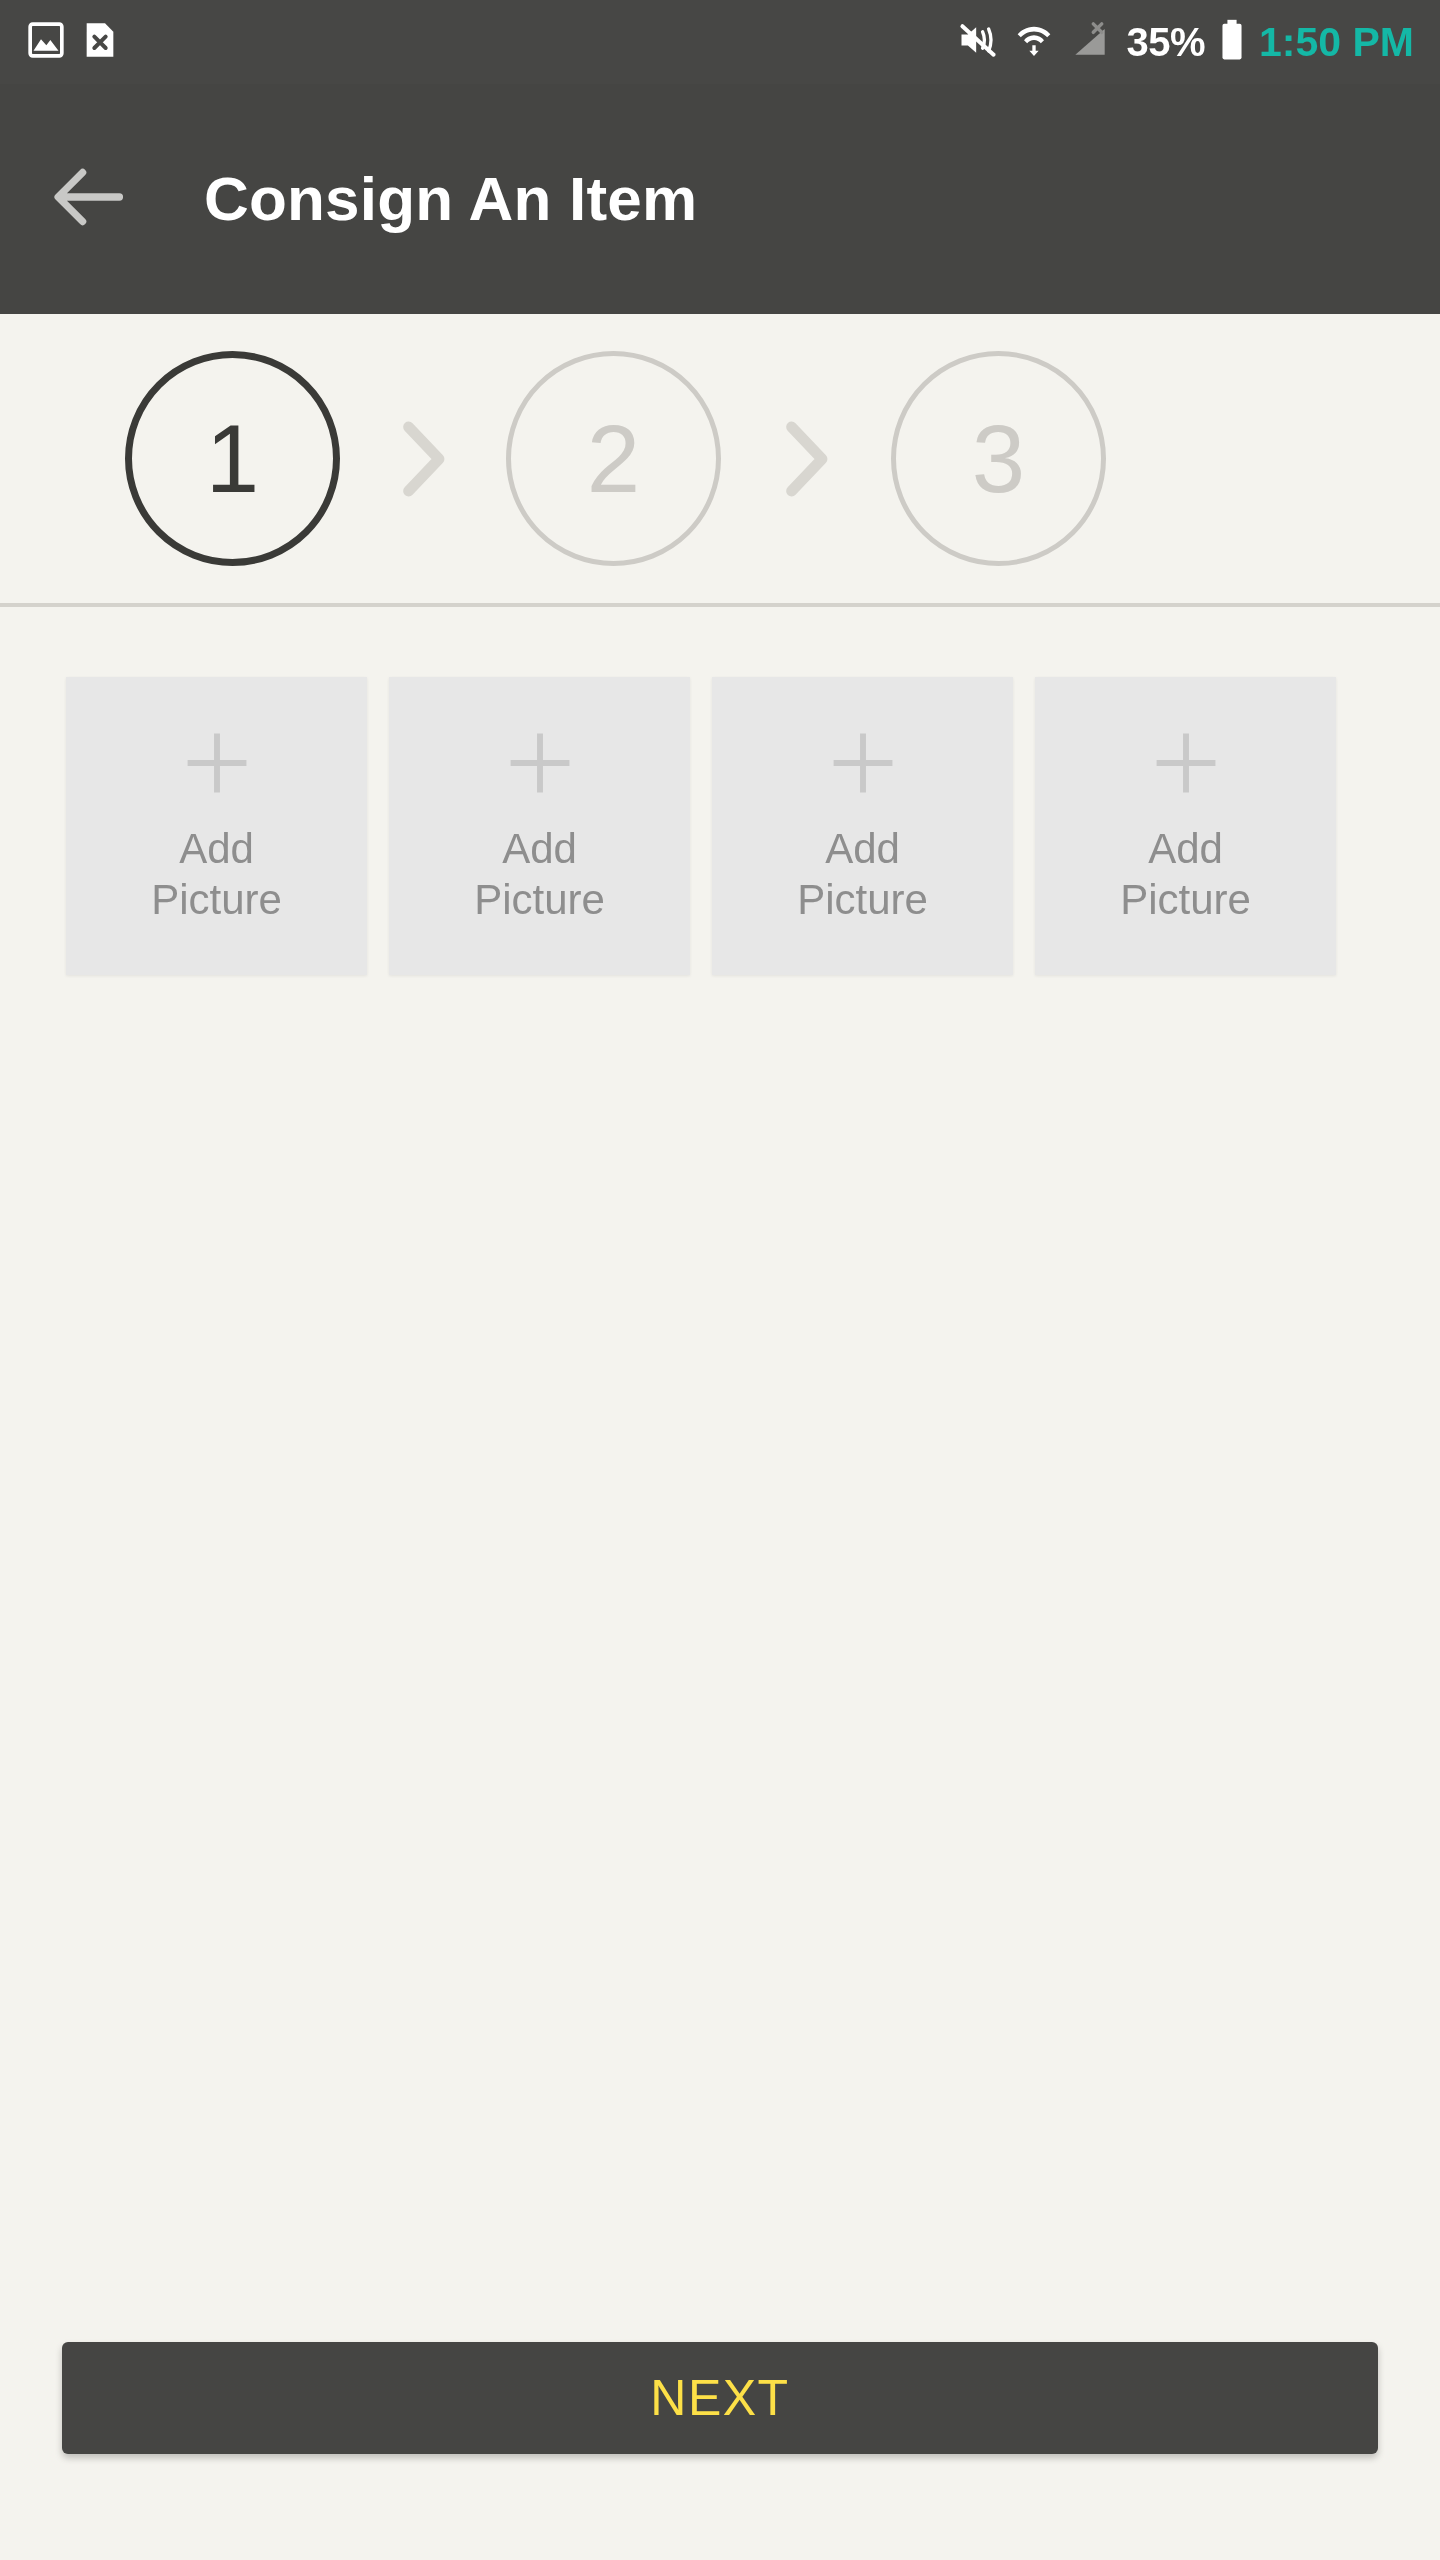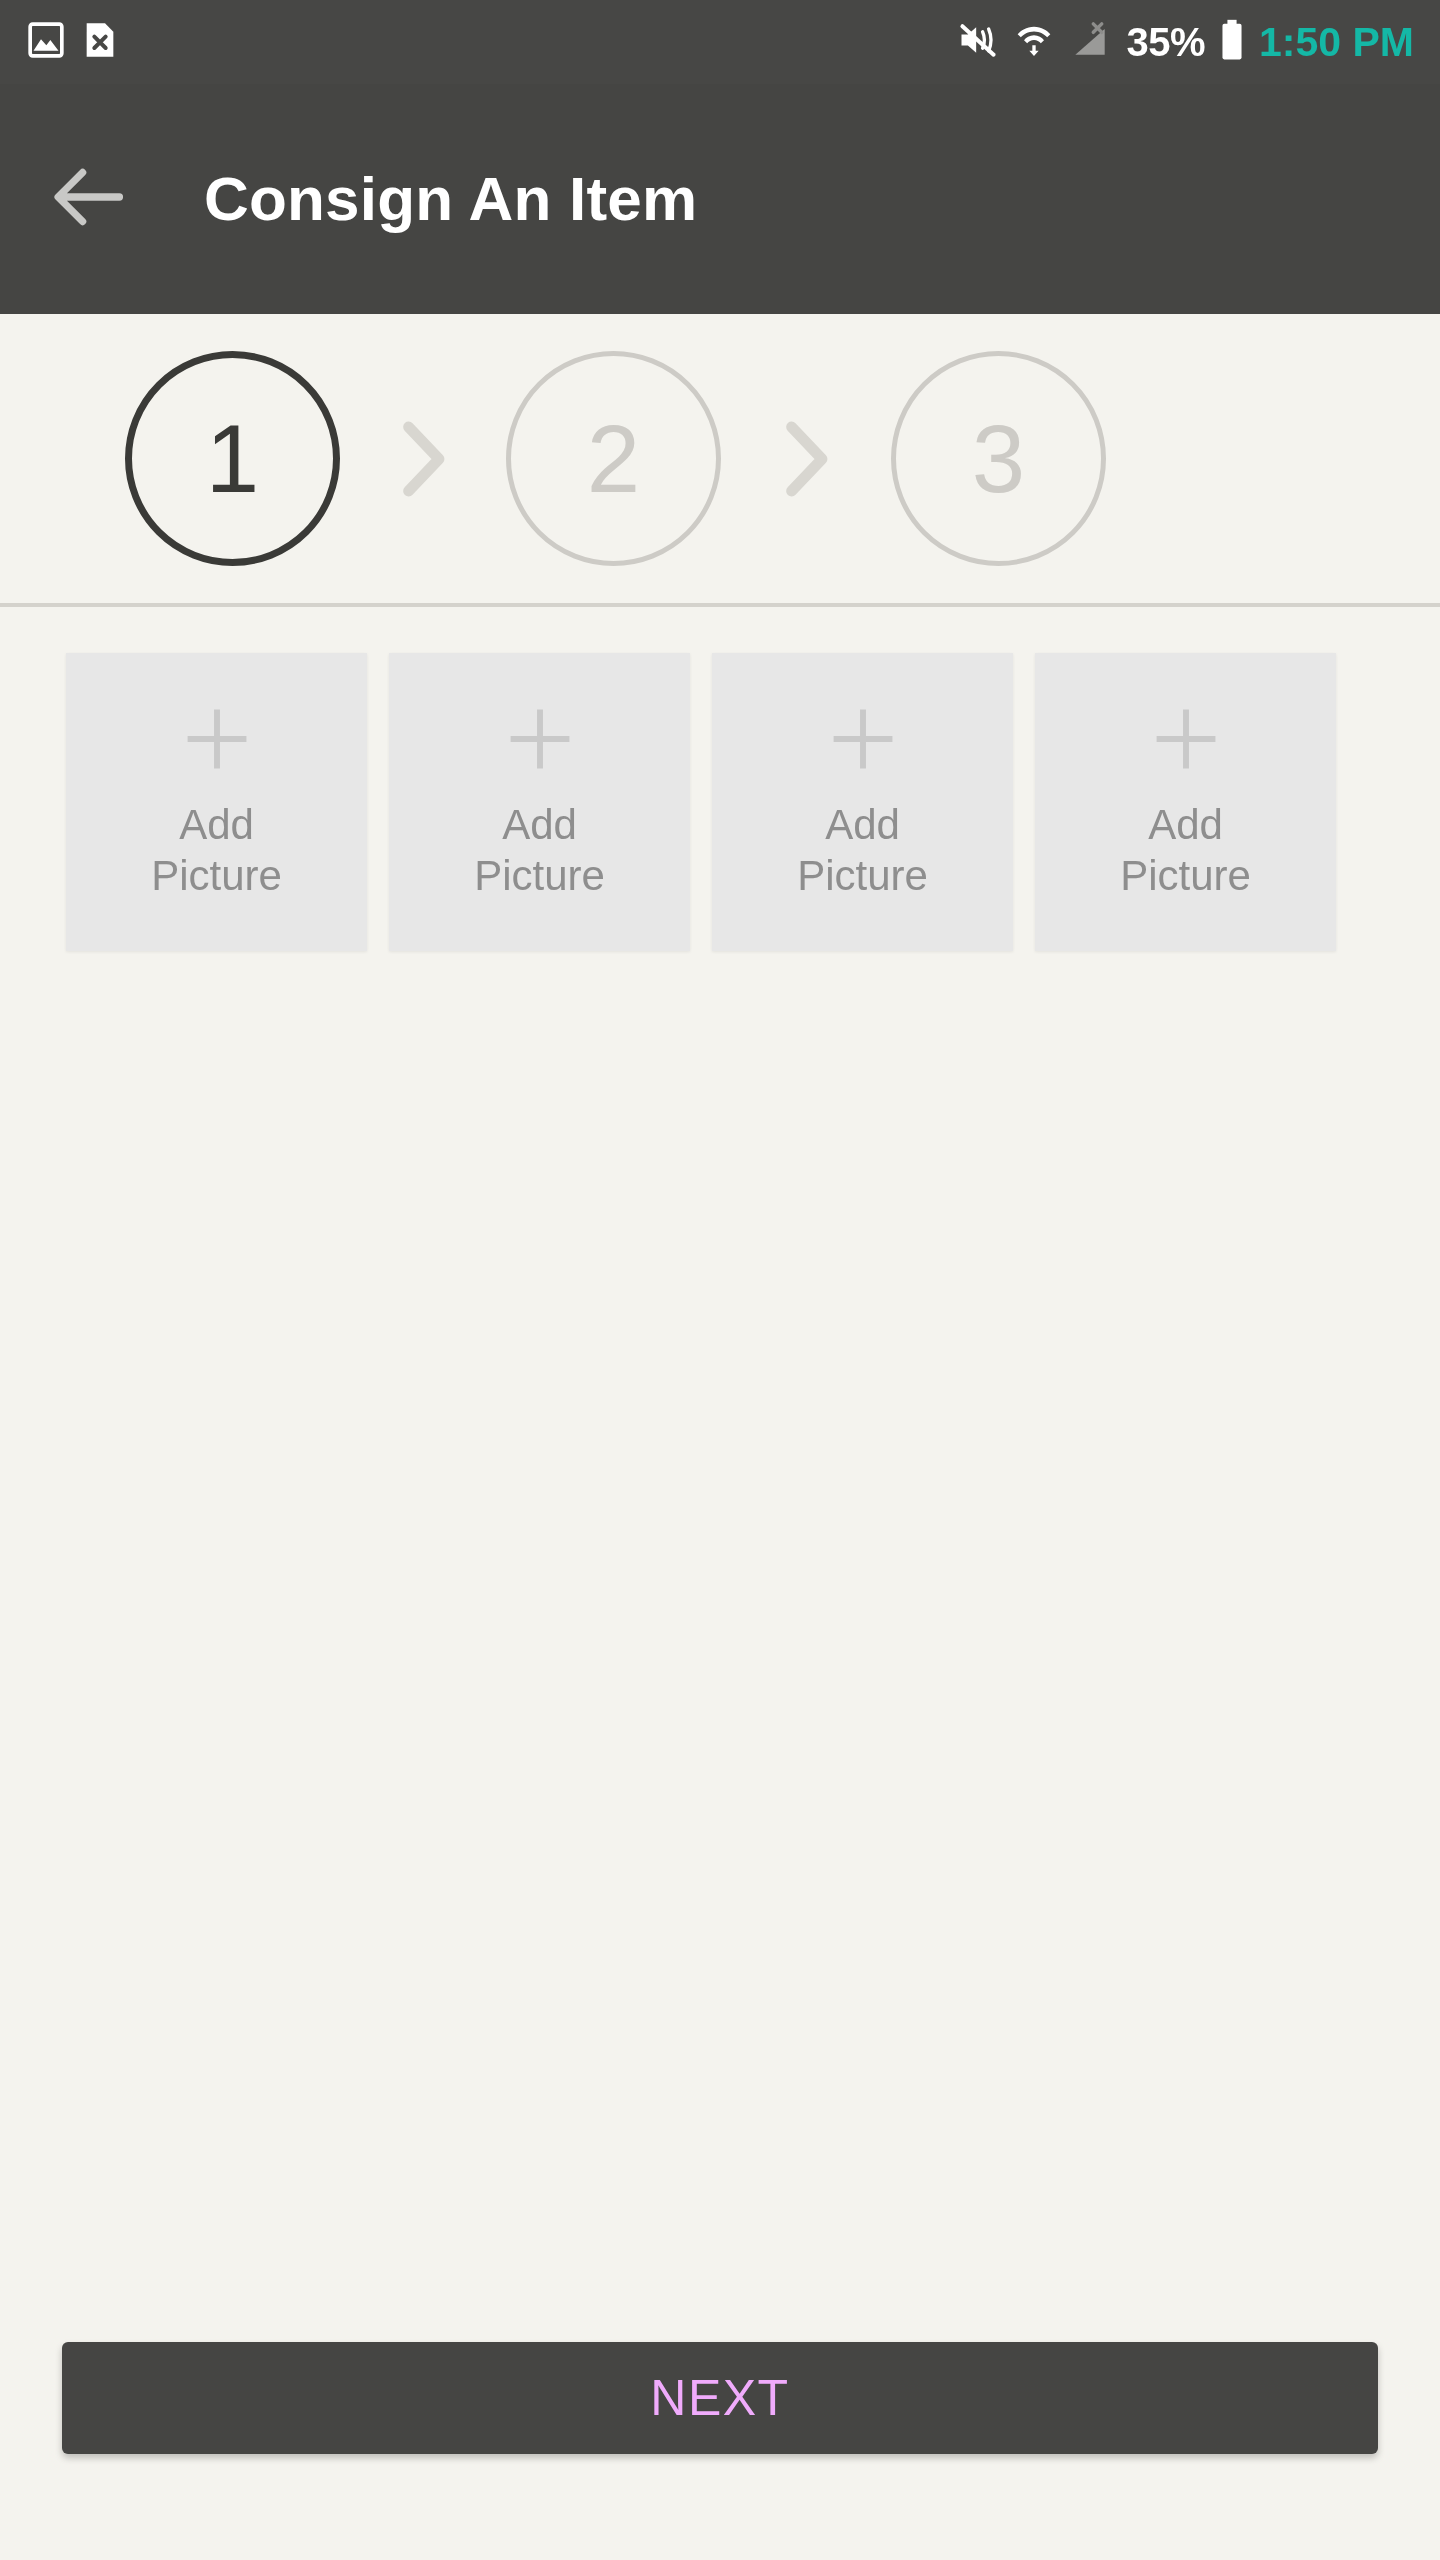--- a/index.html
+++ b/index.html
@@ -58,35 +58,36 @@
   .instructions {
     color:#3c3c39; font-size:60px; line-height:1.52; font-weight:400;
     padding-top:78px; letter-spacing:-0.2px; max-width:1300px;
   }
 
   .tiles { display:flex; gap:22px; margin-top:46px; }
   .tile {
     width:301px; height:298px; background:#ffffff; padding:0;
     box-shadow:0 1px 3px rgba(0,0,0,0.07);
     flex:0 0 301px;
+    margin-top:24px;
   }
   .tile-inner {
     width:100%; height:100%; background:#e7e7e7;
     display:flex; flex-direction:column; align-items:center; justify-content:center;
   }
   .plus-icon { margin-top:-6px; margin-bottom:14px; }
   .tile-label {
     color:#8e8e8e; font-size:42px; line-height:1.22; text-align:center; font-weight:400;
   }
 
   
   .footer { flex:0 0 218px; display:flex; align-items:flex-start; justify-content:center; padding-top:0; }
   .next-btn {
     width:1316px; height:112px; background:#454543; border:none;
-    border-radius:6px; color:#f0abfc; font-size:50px; font-weight:400;
+    border-radius:6px; color:#fde047; font-size:50px; font-weight:400;
     letter-spacing:1.5px; font-family:"Liberation Sans", sans-serif;
     box-shadow:0 4px 7px rgba(0,0,0,0.22);
     display:flex; align-items:center; justify-content:center;
   }
 </style>
 </head>
 <body>
 
 <div class="screen">
 

